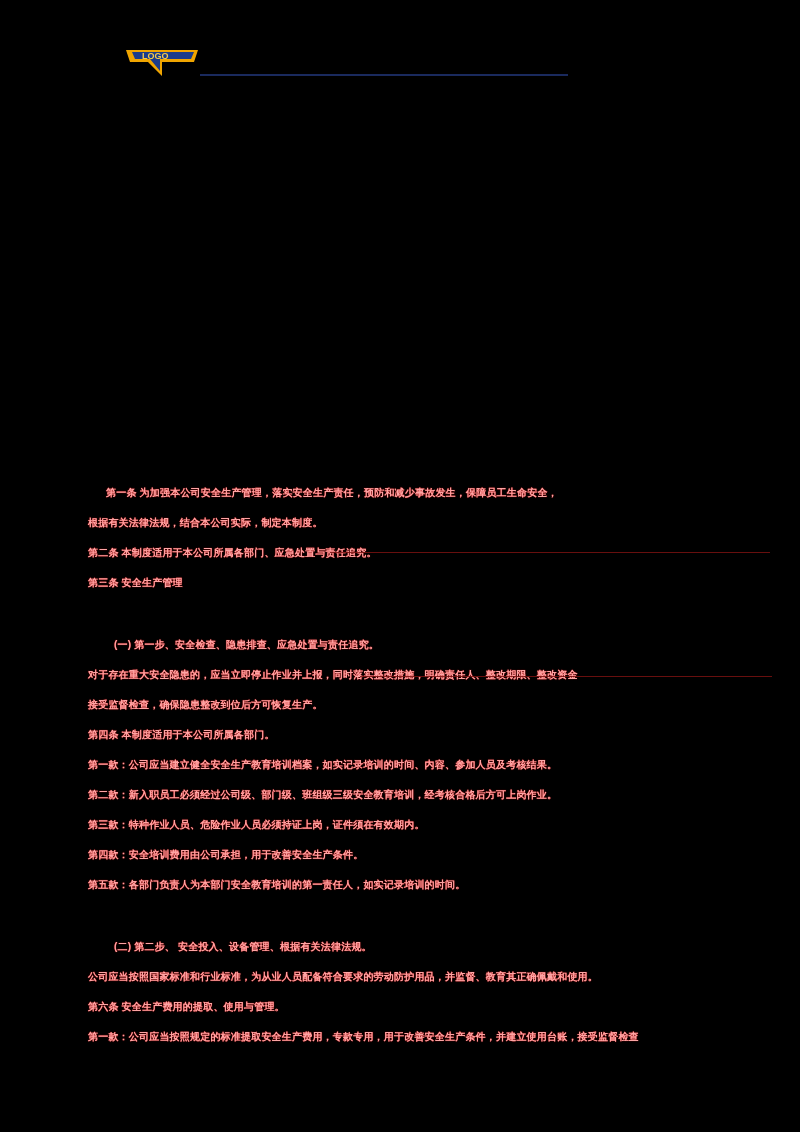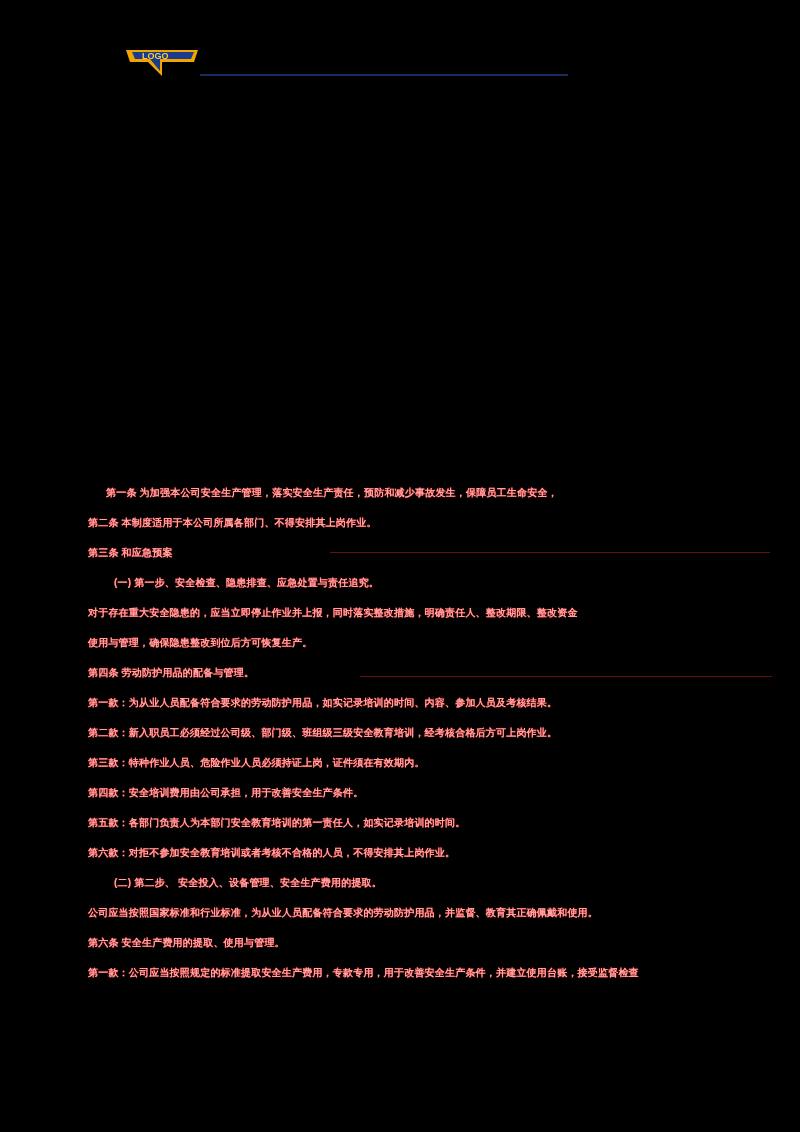--- a/index.html
+++ b/index.html
@@ -61,21 +61,21 @@
     font-weight: bold;
     font-size: 10px;
     line-height: 30px;
     white-space: nowrap;
     letter-spacing: 0.2px;
     text-shadow: 0 0 1px #fe0000;
     filter: blur(0.35px);
   }
 
   .line.indent { padding-left: 18px; }
-  .line.indent2 { padding-left: 26px; }
+  .line.indent2 { padding-left: 26px; margin-top: 32px; }
 
   
   .artifact {
     position: absolute;
     background: #7a1210;
     height: 1px;
     opacity: 0.85;
   }
   .artifact.a1 { left: 330px; top: 552px; width: 440px; }
   .artifact.a2 { left: 360px; top: 676px; width: 412px; }
@@ -91,33 +91,33 @@
         <path d="M4 4 L76 4 L72 16 L40 16 L40 30 L26 16 L8 16 Z" fill="#f0a500"></path>
         <path d="M10 6 L72 6 L69 13 L38 13 L38 25 L28 13 L13 13 Z" fill="#1a3c8c"></path>
         <text x="20" y="13" fill="#f2c94c" font-family="&quot;Liberation Sans&quot;, sans-serif" font-size="9" font-weight="bold">LOGO</text>
       </svg>
     </div>
     <div class="header-rule"></div>
   </div>
 
   <div class="doc-body">
     <div class="line indent">第一条 为加强本公司安全生产管理，落实安全生产责任，预防和减少事故发生，保障员工生命安全，</div>
-    <div class="line">第二条 本制度适用于本公司所属各部门、不得安排其上岗作业。</div>
-    <div class="line">第三条 和应急预案</div>
+    <div class="line">根据有关法律法规，结合本公司实际，制定本制度。</div>
+    <div class="line">第二条 本制度适用于本公司所属各部门、应急处置与责任追究。</div>
+    <div class="line">第三条 安全生产管理</div>
     <div class="line indent2">(一) 第一步、安全检查、隐患排查、应急处置与责任追究。</div>
     <div class="line">对于存在重大安全隐患的，应当立即停止作业并上报，同时落实整改措施，明确责任人、整改期限、整改资金</div>
-    <div class="line">使用与管理，确保隐患整改到位后方可恢复生产。</div>
-    <div class="line">第四条 劳动防护用品的配备与管理。</div>
-    <div class="line">第一款：为从业人员配备符合要求的劳动防护用品，如实记录培训的时间、内容、参加人员及考核结果。</div>
+    <div class="line">接受监督检查，确保隐患整改到位后方可恢复生产。</div>
+    <div class="line">第四条 本制度适用于本公司所属各部门。</div>
+    <div class="line">第一款：公司应当建立健全安全生产教育培训档案，如实记录培训的时间、内容、参加人员及考核结果。</div>
     <div class="line">第二款：新入职员工必须经过公司级、部门级、班组级三级安全教育培训，经考核合格后方可上岗作业。</div>
     <div class="line">第三款：特种作业人员、危险作业人员必须持证上岗，证件须在有效期内。</div>
     <div class="line">第四款：安全培训费用由公司承担，用于改善安全生产条件。</div>
     <div class="line">第五款：各部门负责人为本部门安全教育培训的第一责任人，如实记录培训的时间。</div>
-    <div class="line">第六款：对拒不参加安全教育培训或者考核不合格的人员，不得安排其上岗作业。</div>
-    <div class="line indent2">(二) 第二步、 安全投入、设备管理、安全生产费用的提取。</div>
+    <div class="line indent2">(二) 第二步、 安全投入、设备管理、根据有关法律法规。</div>
     <div class="line">公司应当按照国家标准和行业标准，为从业人员配备符合要求的劳动防护用品，并监督、教育其正确佩戴和使用。</div>
     <div class="line">第六条 安全生产费用的提取、使用与管理。</div>
     <div class="line">第一款：公司应当按照规定的标准提取安全生产费用，专款专用，用于改善安全生产条件，并建立使用台账，接受监督检查</div>
   </div>
 
   <div class="artifact a1"></div>
   <div class="artifact a2"></div>
 
 </div>
 

